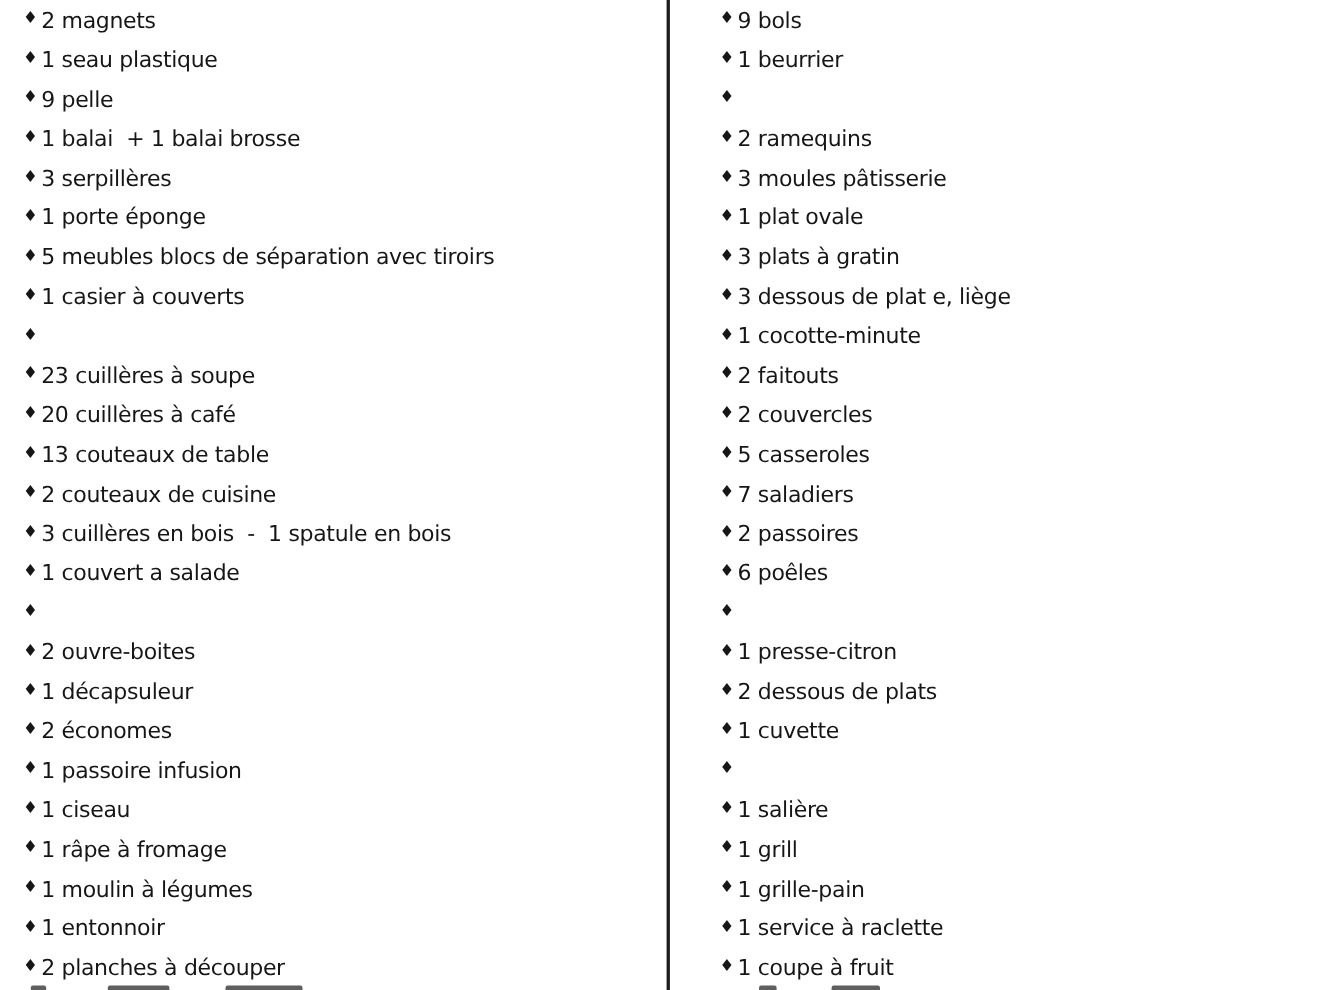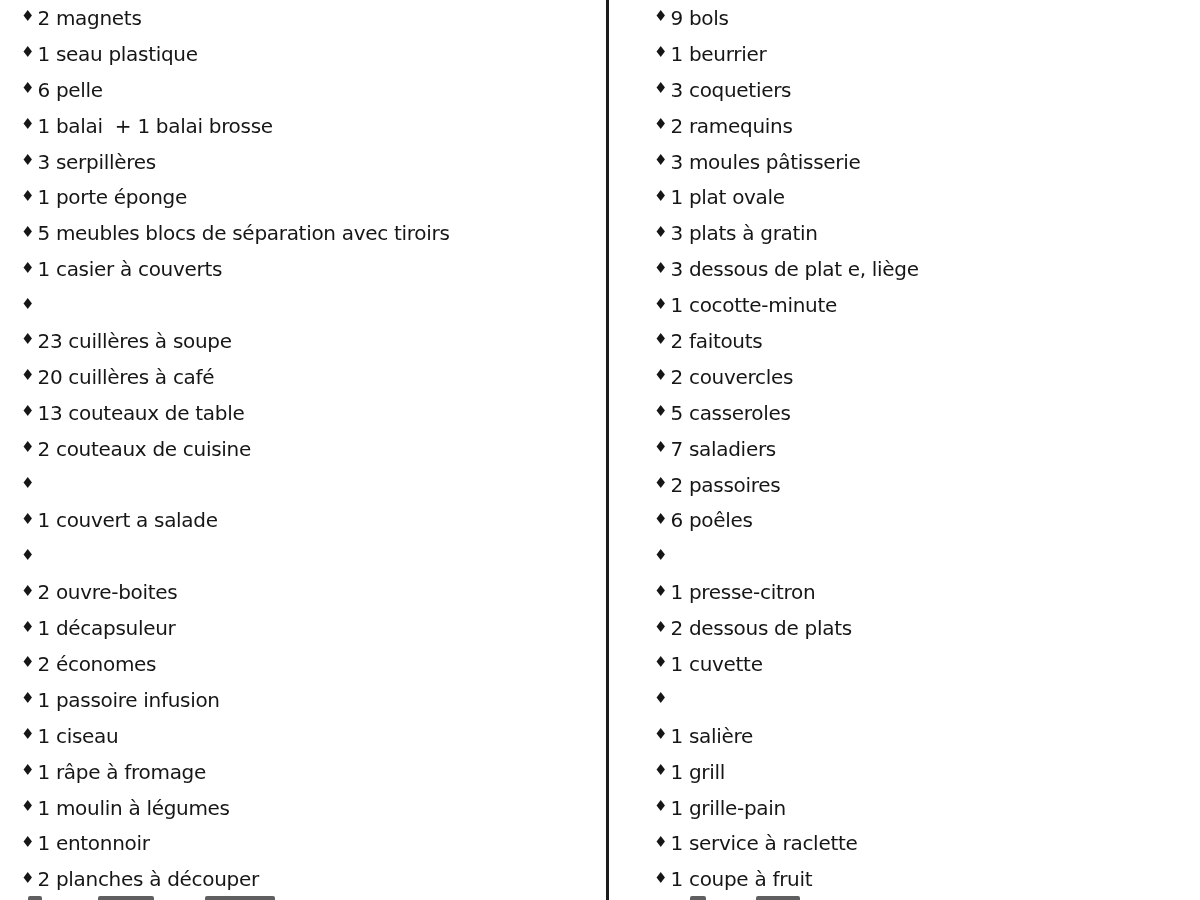--- a/index.html
+++ b/index.html
@@ -81,21 +81,21 @@
         <span class="label">2 magnets</span>
       </div>
 
       <div class="row">
         <span class="bullet">♦</span>
         <span class="label">1 seau plastique</span>
       </div>
 
       <div class="row">
         <span class="bullet">♦</span>
-        <span class="label">6 pelle</span>
+        <span class="label">9 pelle</span>
       </div>
 
       <div class="row">
         <span class="bullet">♦</span>
         <span class="label">1 balai  + 1 balai brosse</span>
       </div>
 
       <div class="row">
         <span class="bullet">♦</span>
         <span class="label">3 serpillères</span>
@@ -135,20 +135,21 @@
         <span class="label">13 couteaux de table</span>
       </div>
 
       <div class="row">
         <span class="bullet">♦</span>
         <span class="label">2 couteaux de cuisine</span>
       </div>
 
       <div class="row">
         <span class="bullet">♦</span>
+        <span class="label">3 cuillères en bois  -  1 spatule en bois</span>
       </div>
 
       <div class="row">
         <span class="bullet">♦</span>
         <span class="label">1 couvert a salade</span>
       </div>
 
       <div class="row">
         <span class="bullet">♦</span>
       </div>
@@ -208,21 +209,20 @@
         <span class="label">9 bols</span>
       </div>
 
       <div class="row">
         <span class="bullet">♦</span>
         <span class="label">1 beurrier</span>
       </div>
 
       <div class="row">
         <span class="bullet">♦</span>
-        <span class="label">3 coquetiers</span>
       </div>
 
       <div class="row">
         <span class="bullet">♦</span>
         <span class="label">2 ramequins</span>
       </div>
 
       <div class="row">
         <span class="bullet">♦</span>
         <span class="label">3 moules pâtisserie</span>

